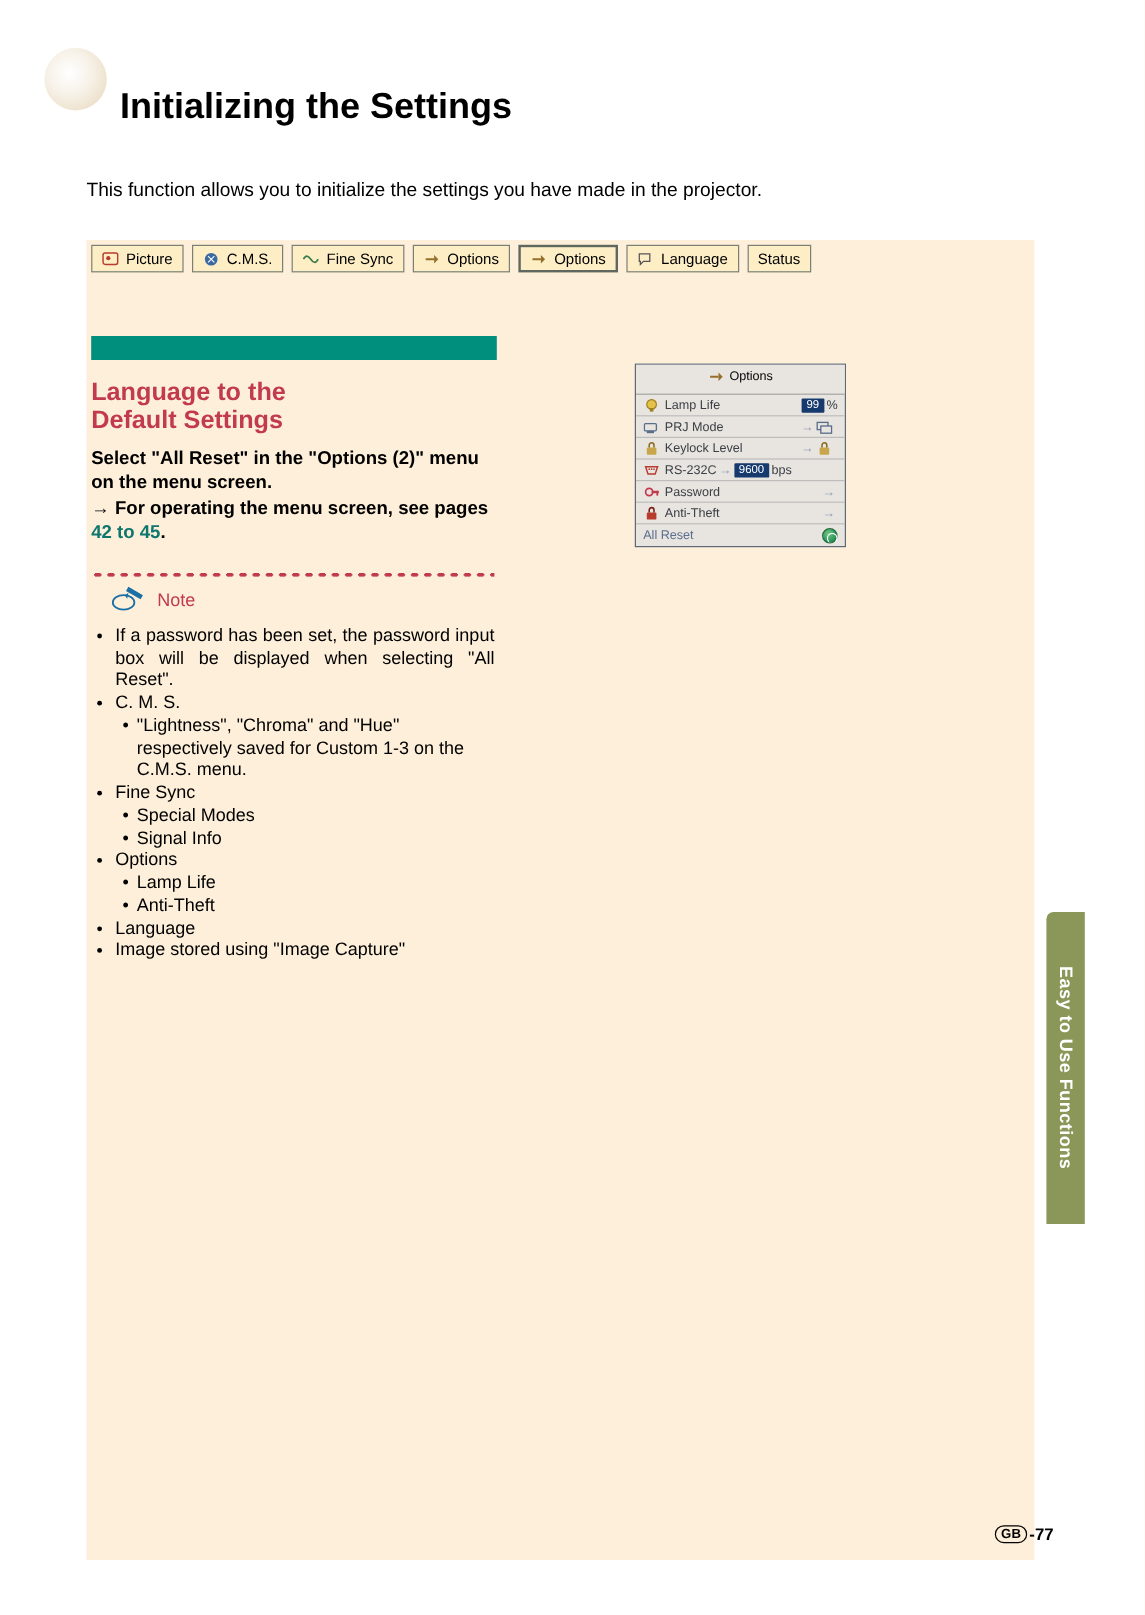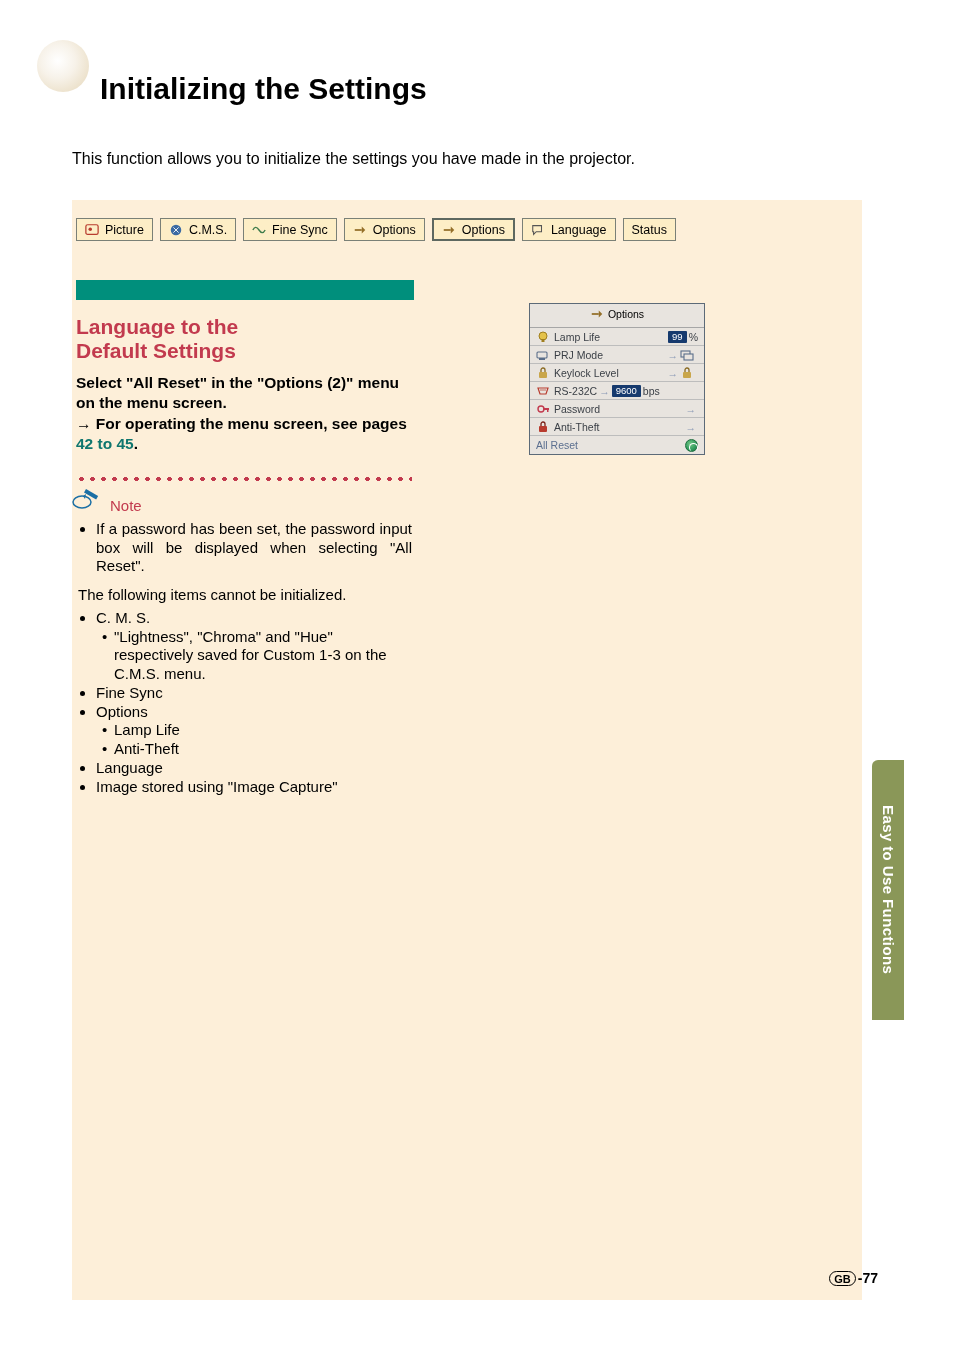--- a/index.html
+++ b/index.html
@@ -8,37 +8,37 @@
   .title-bullet { position: absolute; left: 37px; top: 40px; width: 52px; height: 52px; border-radius: 50%; background: radial-gradient(circle at 40% 40%, #fff 0%, #f7f2e9 40%, #eee4d0 70%, #e2d5b8 100%); }
   .page-title { position: absolute; left: 100px; top: 52px; font-size: 30px; font-weight: 700; }
 
   .cream-bg { position: absolute; left: 72px; top: 200px; width: 790px; height: 1100px; background: #fdefd9; }
   .side-tab { position: absolute; right: 50px; top: 760px; width: 32px; height: 260px; background: #8a9758; display: flex; align-items: center; justify-content: center; border-top-left-radius: 6px; }
   .side-tab span { writing-mode: vertical-rl; text-orientation: mixed; color: #fff; font-weight: 700; font-size: 15px; letter-spacing: .4px; }
 
   .intro { position: absolute; left: 72px; top: 150px; font-size: 16px; font-weight: 400; }
 
   
-  .tabbar { position: absolute; left: 76px; top: 218px; display: flex; gap: 7px; align-items: flex-start; }
+  .tabbar { position: absolute; left: 76px; top: 204px; display: flex; gap: 7px; align-items: flex-start; }
   .tab { display: inline-flex; align-items: center; gap: 6px; border: 1px solid #7a8077; padding: 2px 8px; font-size: 12.5px; background: #fdeec6; height: 23px; }
   .tab.sel { border: 2px solid #5e6860; background: #fdeec6; }
   .ticon { width: 14px; height: 14px; display: inline-block; }
 
   .green-bar { position: absolute; left: 76px; top: 280px; width: 338px; height: 20px; background: #008f7c; }
 
   .left-col { position: absolute; left: 76px; top: 315px; width: 336px; }
   .sect-title { color: #c23a4e; font-family: "Arial Black", Arial, sans-serif; font-weight: 900; font-size: 21px; line-height: 1.15; margin: 0 0 10px 0; }
   .sect-title .l2 { display: block; }
   .instr { font-size: 15.5px; font-weight: 700; line-height: 1.3; }
   .instr .link { color: #0f766e; }
   .instr .arrow { font-weight: 700; }
 
   .dotline { margin-top: 22px; margin-bottom: 4px; height: 6px; background-image: radial-gradient(#c23a4e 38%, transparent 40%); background-size: 11px 6px; background-repeat: repeat-x; }
 
-  .note-row { display: flex; align-items: flex-end; gap: 6px; margin-bottom: 6px; margin-left: -4px; }
+  .note-row { display: flex; align-items: center; gap: 6px; margin-bottom: 6px; margin-left: -4px; padding-left: 21px; }
   .note-icon svg { width: 32px; height: 24px; }
   .note-label { color: #c23a4e; font-size: 15px; }
 
   .note-body { font-size: 15px; line-height: 1.25; margin-left: 2px; }
   .note-body ul { margin: 0; padding-left: 18px; }
   .note-body ul li { margin-bottom: 0px; }
   .note-body .just { text-align: justify; }
   .note-body p { margin: 10px 0 4px 0; }
   .sub { list-style: none; padding-left: 14px; margin: 0; }
   .sub li::before { content: "•"; margin-right: 4px; margin-left: -12px; display: inline-block; width: 8px; }
@@ -155,30 +155,33 @@
           <polygon points="11,10 14,8 13,13" fill="#1b6fa5"></polygon>
         </svg>
     </span>
     <span class="note-label">Note</span>
   </div>
 
   <div class="note-body">
     <ul>
       <li class="just">If a password has been set, the password input box will be displayed when selecting "All Reset".</li>
     </ul>
-    <p>The following items cannot be initialized.</p>
     <ul>
       <li>
         <span>C. M. S.</span>
         <ul class="sub">
             <li>"Lightness", "Chroma" and "Hue" respectively saved for Custom 1-3 on the C.M.S. menu.</li>
           </ul>
       </li>
       <li>
         <span>Fine Sync</span>
+        <ul class="sub">
+          <li>Special Modes</li>
+          <li>Signal Info</li>
+        </ul>
       </li>
       <li>
         <span>Options</span>
         <ul class="sub">
           <li>Lamp Life</li>
           <li>Anti-Theft</li>
         </ul>
       </li>
       <li>Language</li>
       <li>Image stored using "Image Capture"</li>

